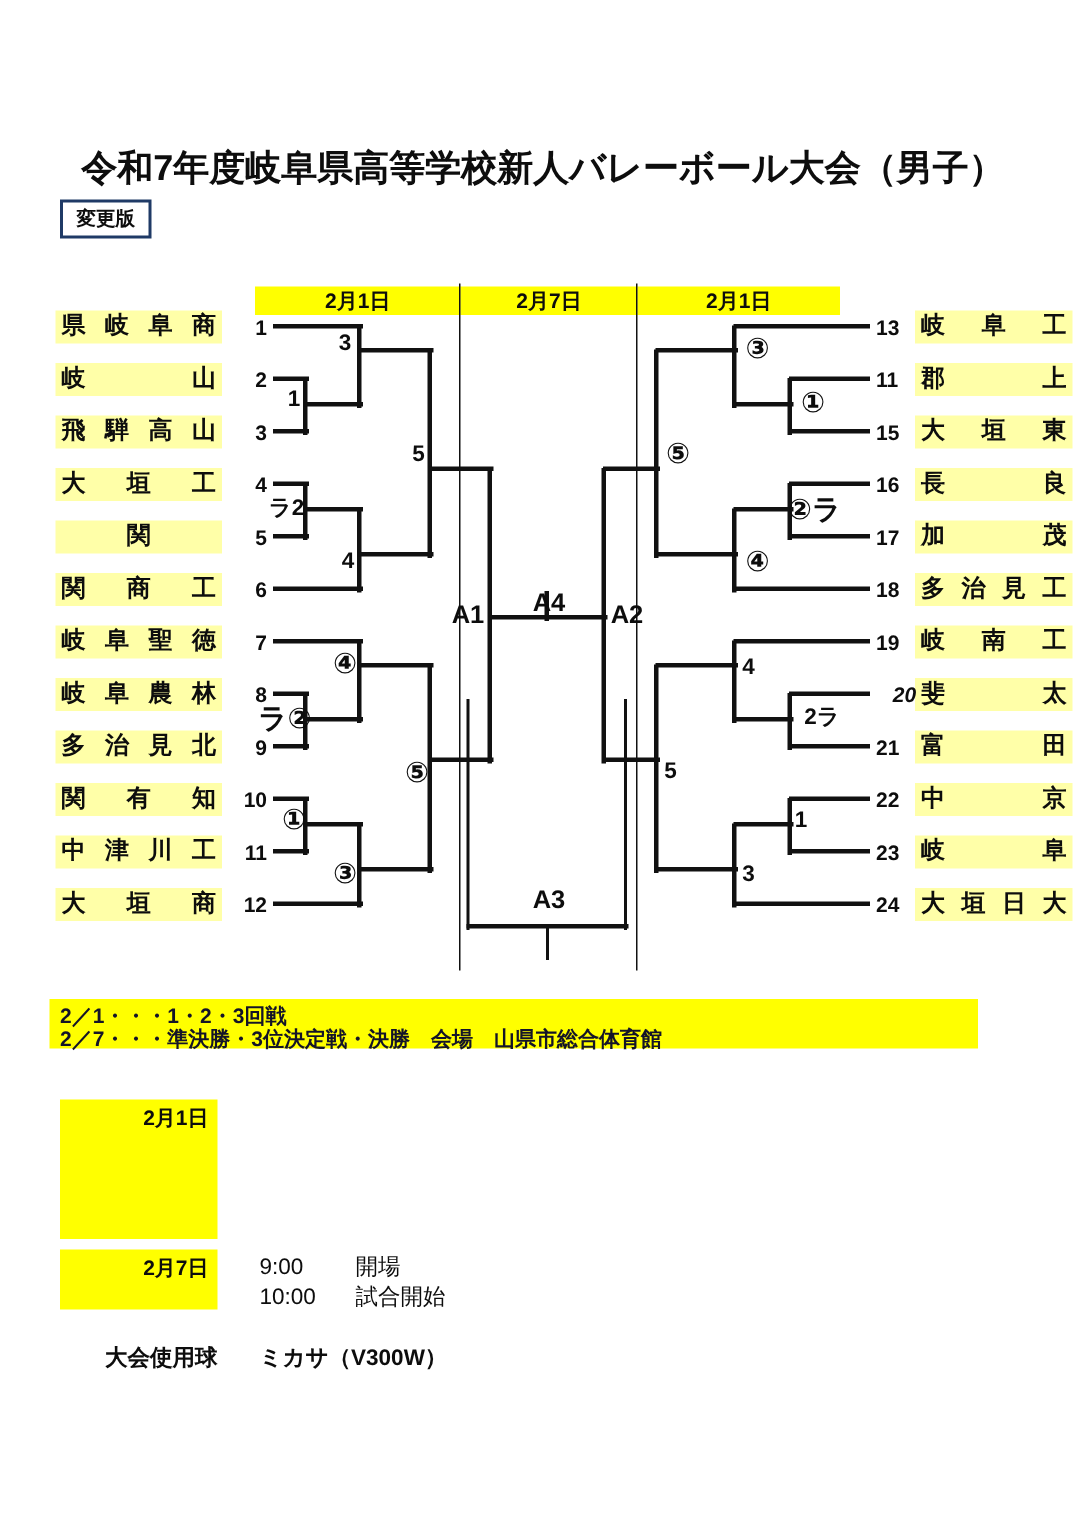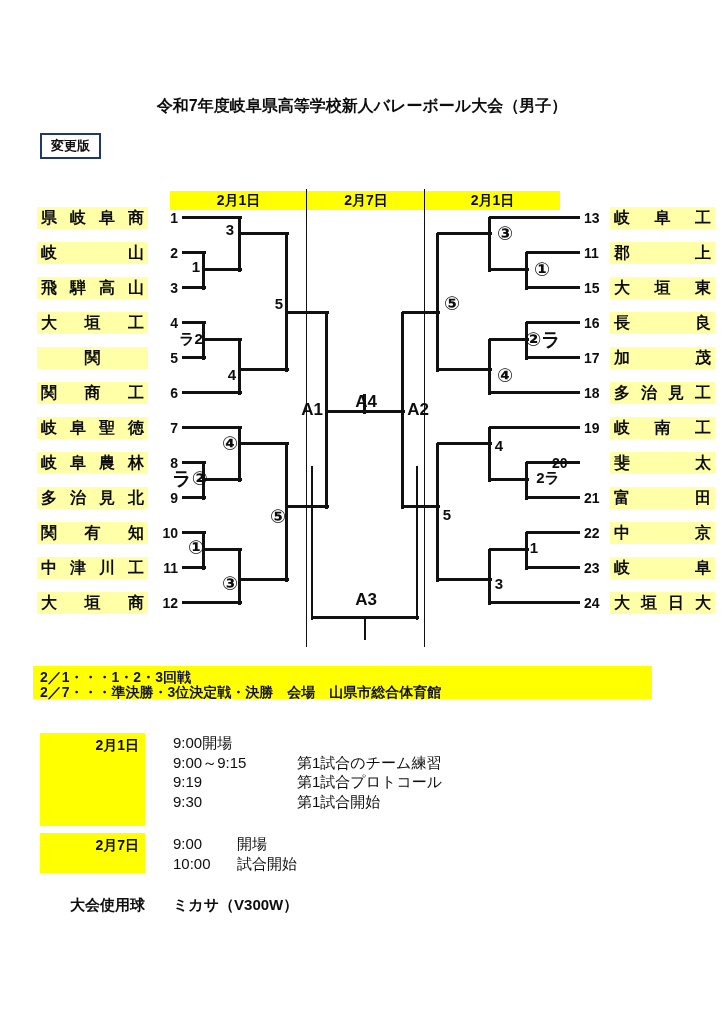--- a/index.html
+++ b/index.html
@@ -1,19 +1,19 @@
 <!DOCTYPE html>
 <html><head>
 <meta charset="utf-8">
 <style>
   html,body{margin:0;padding:0;background:#888;}
   .page{position:relative;width:724px;height:1024px;background:#ffffff;overflow:hidden;
         font-family:"Liberation Sans","DejaVu Sans",sans-serif;color:#0d0d0d;}
   .abs{position:absolute;}
-  .title{top:96px;left:0;width:724px;text-align:center;font-size:16px;font-weight:bold;letter-spacing:0px;white-space:nowrap;}
+  .title{top:96px;left:0;width:724px;text-align:center;font-size:24px;font-weight:bold;letter-spacing:0px;white-space:nowrap;}
   .badge{left:40px;top:133px;width:57px;height:22px;border:2px solid #1f3a66;
          font-size:13px;font-weight:bold;display:flex;align-items:center;justify-content:center;}
   .day-header{top:191px;height:19px;background:#ffff00;font-size:14px;font-weight:bold;
               display:flex;align-items:center;justify-content:center;}
   .line{position:absolute;background:#111;}
   .team-box{position:absolute;height:22px;background:#ffffa8;font-size:16px;font-weight:bold;
             display:flex;align-items:center;padding:0 4px;box-sizing:border-box;line-height:22px;}
   .team-box.just{justify-content:space-between;}
   .team-box.center{justify-content:center;}
   .seed{position:absolute;height:18px;font-size:14px;font-weight:bold;line-height:18px;}
@@ -40,26 +40,20 @@
   <div class="abs badge">変更版</div>
   <div id="bracket"></div>
 
   <div class="abs notes-bar">
     <div class="note-line" style="left:7px;top:3px;">2／1・・・1・2・3回戦</div>
     <div class="note-line" style="left:7px;top:18px;">2／7・・・準決勝・3位決定戦・決勝　会場　山県市総合体育館</div>
   </div>
 
   <div class="abs sch-box" style="top:733px;height:93px;"></div>
   <div class="sch-date" style="top:737px;">2月1日</div>
-  <div class="sch-rows b1" style="top:734px;" id="sch-rows-0">
-      <div class="sch-row"><span class="t">9:00開場</span><span></span></div>
-      <div class="sch-row"><span class="t">9:00～9:15</span><span>第1試合のチーム練習</span></div>
-      <div class="sch-row"><span class="t">9:19</span><span>第1試合プロトコール</span></div>
-      <div class="sch-row"><span class="t">9:30</span><span>第1試合開始</span></div>
-    </div>
 
   <div class="abs sch-box" style="top:833px;height:40px;"></div>
   <div class="sch-date" style="top:837px;">2月7日</div>
   <div class="sch-rows b2" style="top:835px;" id="sch-rows-1">
       <div class="sch-row"><span class="t">9:00</span><span>開場</span></div>
       <div class="sch-row"><span class="t">10:00</span><span>試合開始</span></div>
     </div>
 
   <div class="abs ball-label">大会使用球</div>
   <div class="abs ball-value">ミカサ（V300W）</div>
@@ -250,21 +244,21 @@
     <div class="team-box just" style="top: 417px; left: 610px; width: 105px;">
       <span>岐</span>
       <span>南</span>
       <span>工</span>
     </div>
     <div class="seed" style="top: 419px; left: 584px; width: 30px; text-align: left;">19</div>
     <div class="team-box just" style="top: 452px; left: 610px; width: 105px;">
       <span>斐</span>
       <span>太</span>
     </div>
-    <div class="seed" style="top: 454px; left: 552px; width: 30px; text-align: left;">20</div>
+    <div class="seed" style="top: 454px; left: 588px; width: 30px; text-align: center; font-style: italic;">20</div>
     <div class="team-box just" style="top: 487px; left: 610px; width: 105px;">
       <span>富</span>
       <span>田</span>
     </div>
     <div class="seed" style="top: 489px; left: 584px; width: 30px; text-align: left;">21</div>
     <div class="team-box just" style="top: 522px; left: 610px; width: 105px;">
       <span>中</span>
       <span>京</span>
     </div>
     <div class="seed" style="top: 524px; left: 584px; width: 30px; text-align: left;">22</div>

